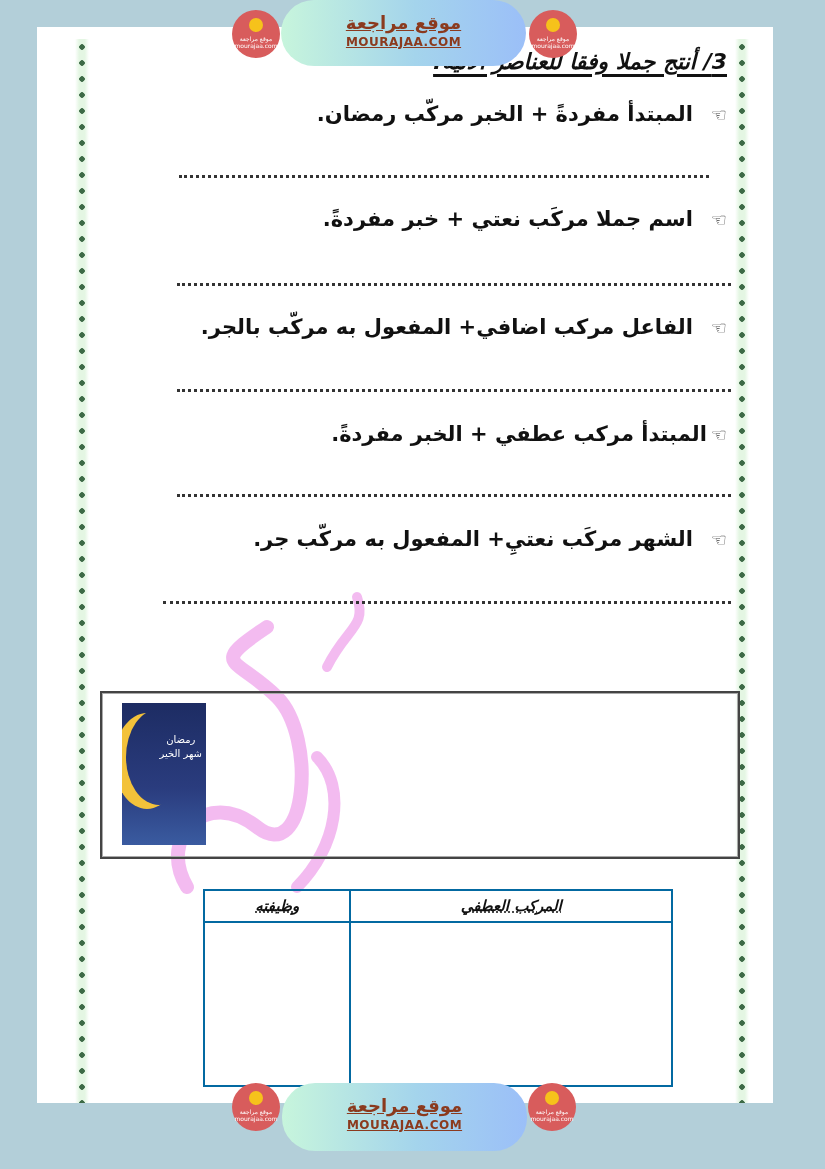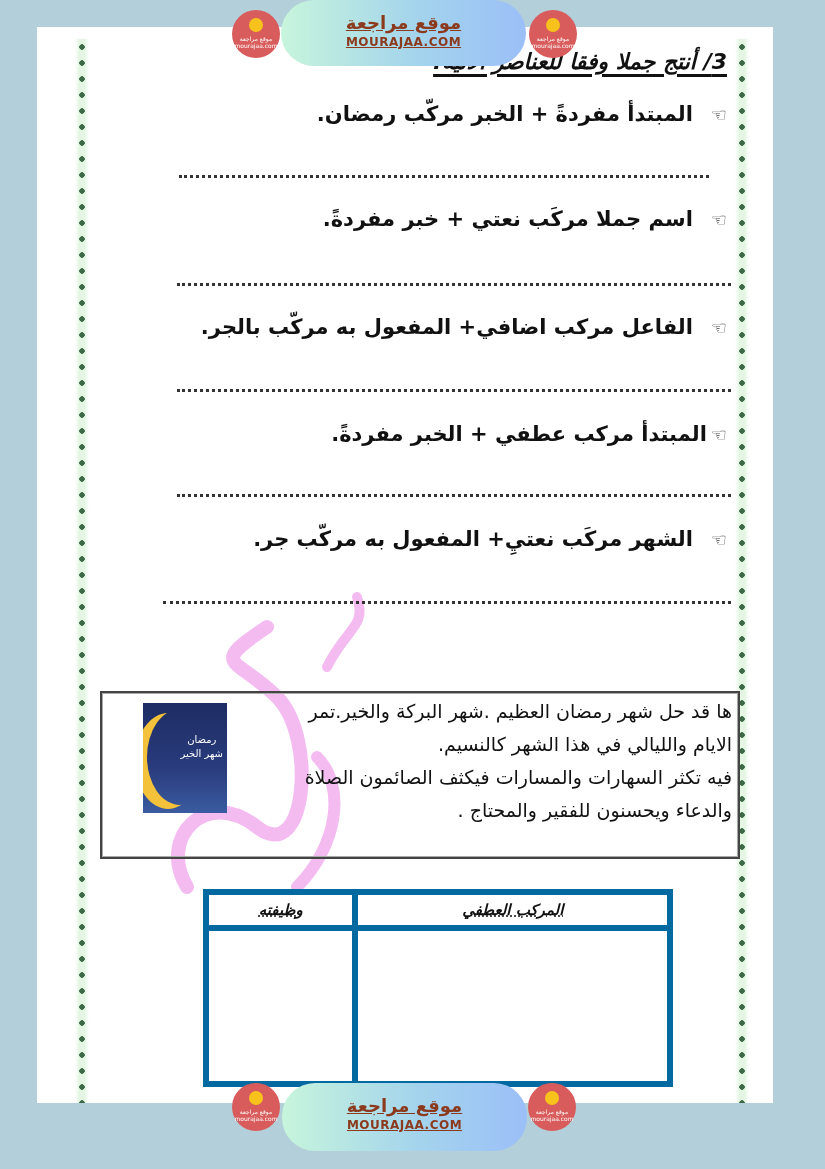--- a/index.html
+++ b/index.html
@@ -37,37 +37,37 @@
   }
 
   .passage {
     position:absolute; left:63px; top:664px; width:636px; height:164px;
     border:2px solid #444; box-shadow: inset 0 0 0 1px #aaa;
   }
   .passage-text {
     position:absolute; right:6px; top:2px; width:500px; font-size:19px; line-height:33px; color:#111;
   }
   .ramadan-img {
-    position:absolute; left:41px; top:10px; width:84px; height:110px;
+    position:absolute; left:20px; top:10px; width:84px; height:142px;
     background:linear-gradient(180deg,#1d2c63,#2a3c7e 60%,#3a5ba0);
     overflow:hidden;
   }
   .moon {
     position:absolute; left:4px; top:6px; width:66px; height:96px; border-radius:50%;
     box-shadow: -12px 4px 0 0 #f3c23a;
   }
   .img-caption {
     position:absolute; right:4px; top:30px; color:#fff; font-size:10px; text-align:center; line-height:14px;
   }
 
   .answer-table {
     position:absolute; left:166px; top:862px; width:470px; height:198px;
     border:2px solid #333; border-collapse:collapse;
   }
-  .answer-table th, .answer-table td { border:6px solid #0369a1; }
+  .answer-table th, .answer-table td { border:2px solid #0369a1; }
   .answer-table th {
     height:28px; font-size:15px; font-style:italic; font-weight:bold;
     text-decoration:underline dotted; color:#111;
   }
 
   .watermark {
     position:absolute; left:110px; top:560px; width:220px; height:320px; pointer-events:none;
     opacity:0.45;
   }
 
@@ -134,26 +134,20 @@
 
 
     <div class="passage" style="direction:ltr;">
       <div class="ramadan-img">
         <div class="moon"></div>
         <div class="img-caption">
           <div>رمضان</div>
           <div>شهر الخير</div>
         </div>
       </div>
-      <div class="passage-text" style="direction:rtl;">
-        <div>ها قد حل شهر رمضان العظيم .شهر البركة والخير.تمر</div>
-        <div>الايام والليالي في هذا الشهر كالنسيم.</div>
-        <div>فيه تكثر السهارات والمسارات فيكثف الصائمون الصلاة</div>
-        <div>والدعاء ويحسنون للفقير والمحتاج .</div>
-      </div>
     </div>
 
     <table class="answer-table">
       <tbody>
           <tr>
         <th>المركب العطفي</th>
         <th>وظيفته</th>
       </tr>
       <tr>
         <td></td>

